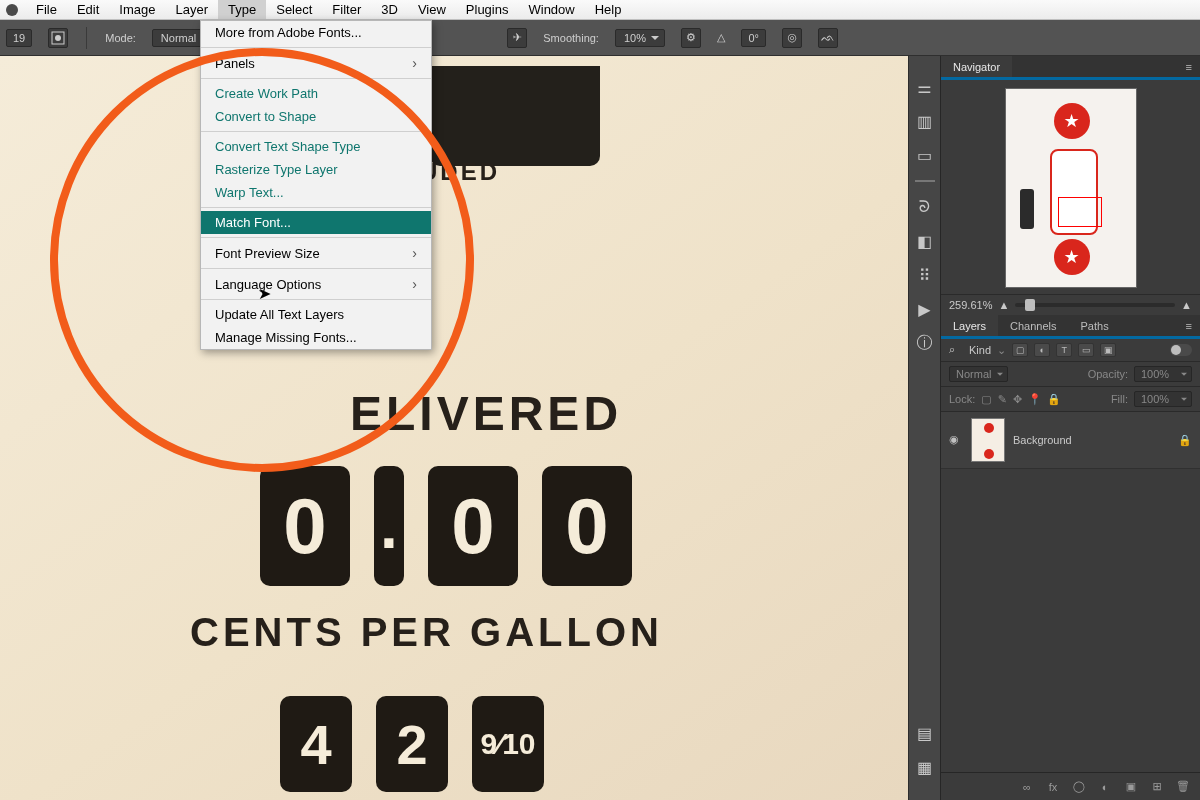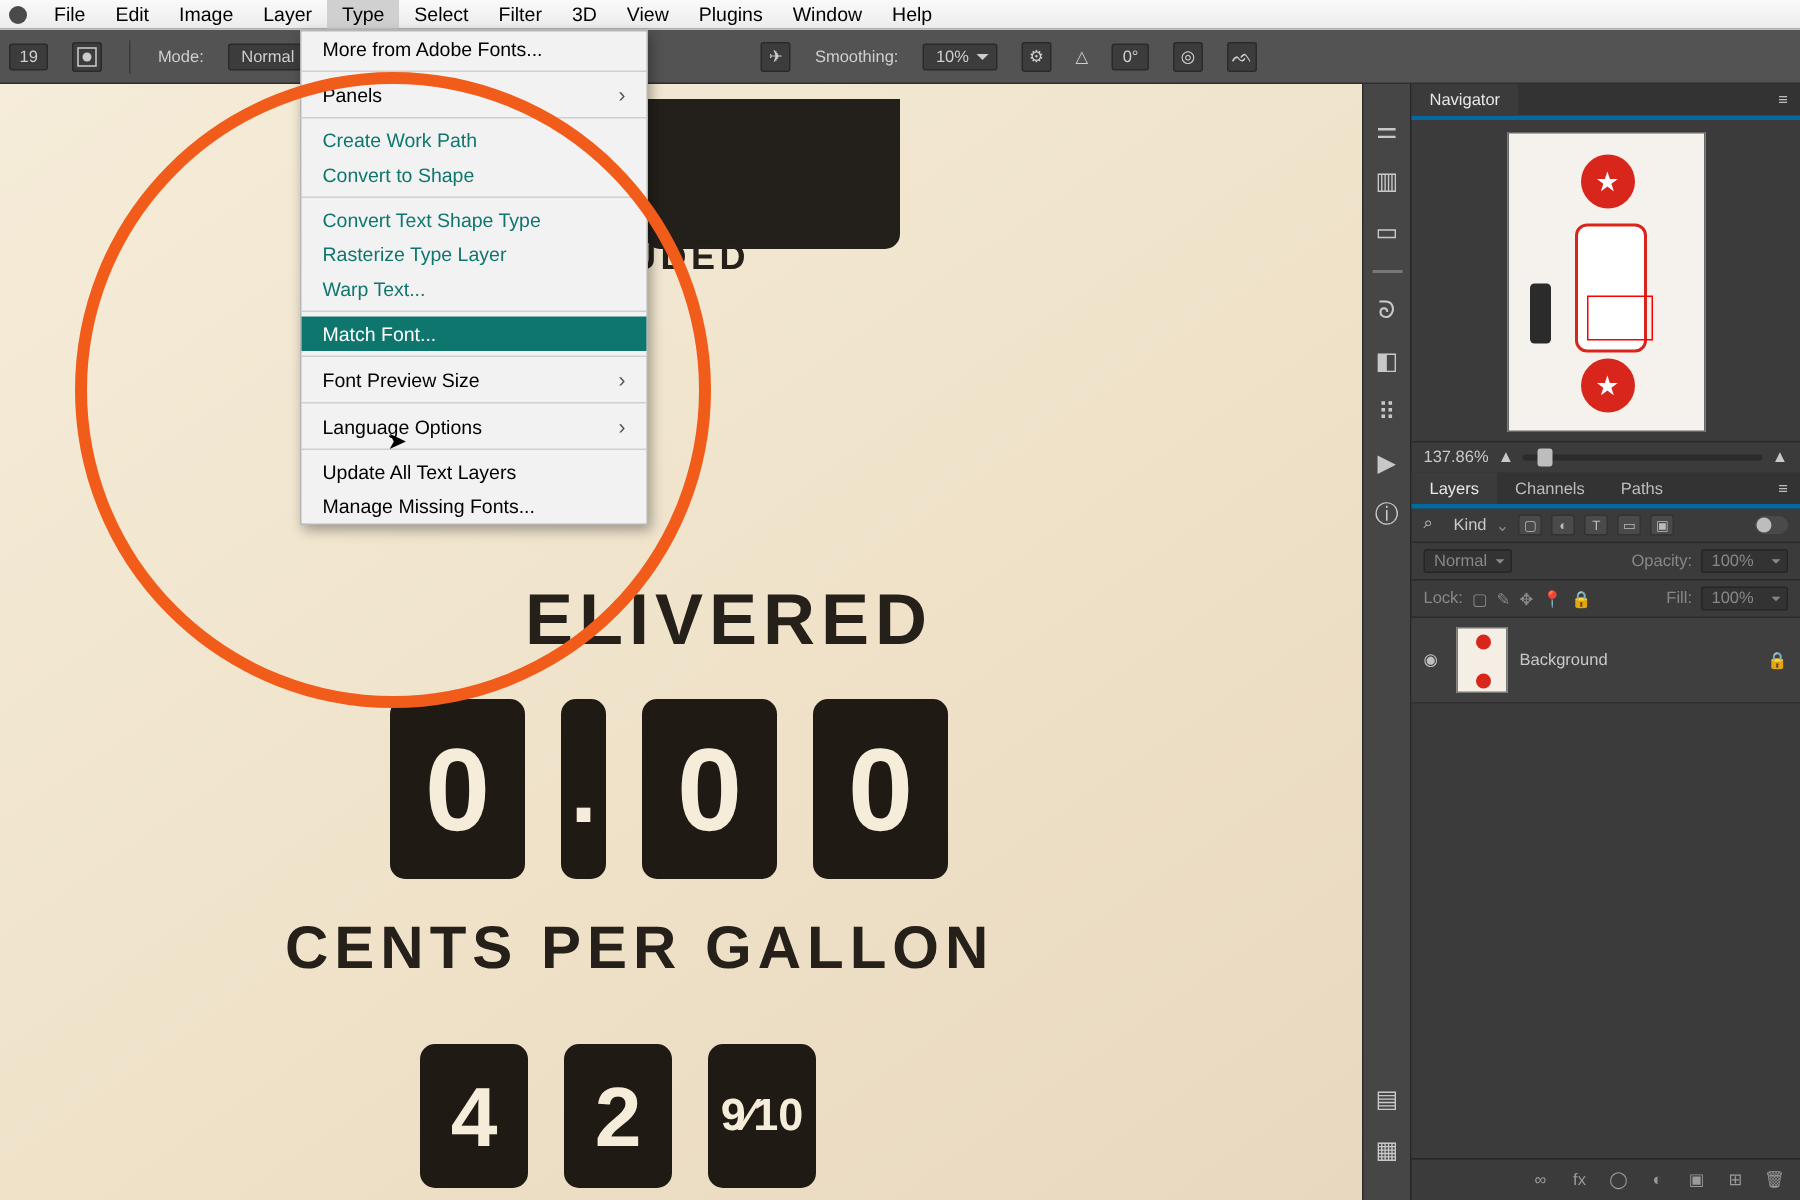--- a/index.html
+++ b/index.html
@@ -203,21 +203,21 @@
   <div class="nav-body">
     <div class="nav-thumb">
       <div class="star" style="top:14px">★</div>
       <div class="nozzle"></div>
       <div style="position:absolute; left:44px; top:60px; width:48px; height:86px; border:2px solid #d9261c; border-radius:8px; background:#fff"></div>
       <div class="sel"></div>
       <div class="star" style="top:150px">★</div>
     </div>
   </div>
   <div class="nav-foot">
-    <span>137.86%</span>
+    <span>259.61%</span>
     <span>▲</span>
     <div class="nav-slider">
         <div class="knob"></div>
       </div>
     <span>▲</span>
   </div>
 
   <div class="panel-tabbar">
     <div class="panel-tab active">Layers</div>
     <div class="panel-tab">Channels</div>

